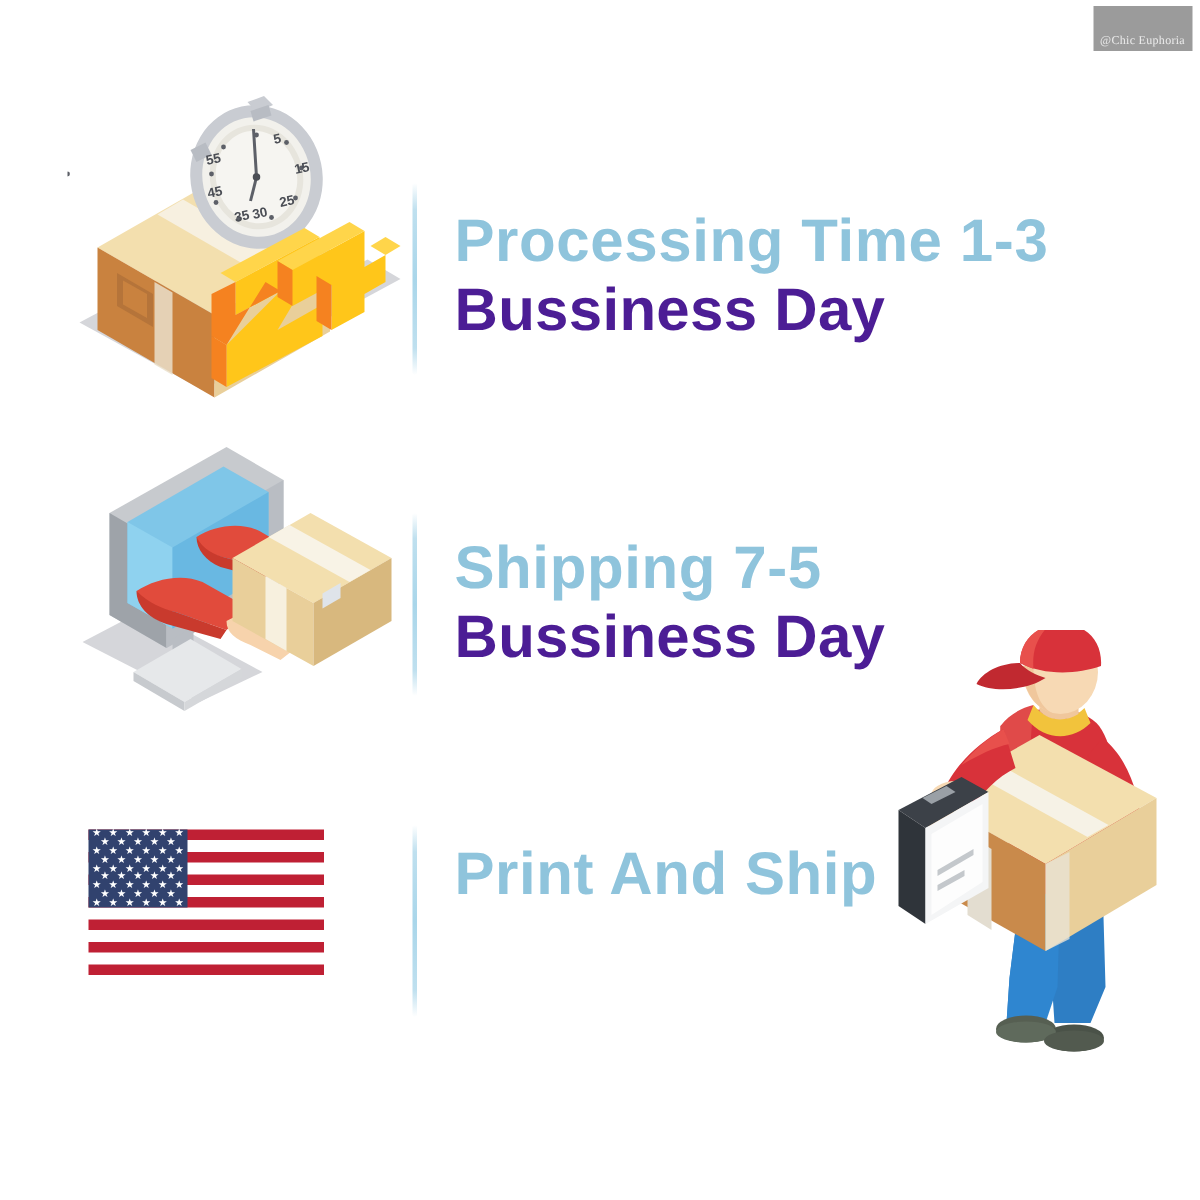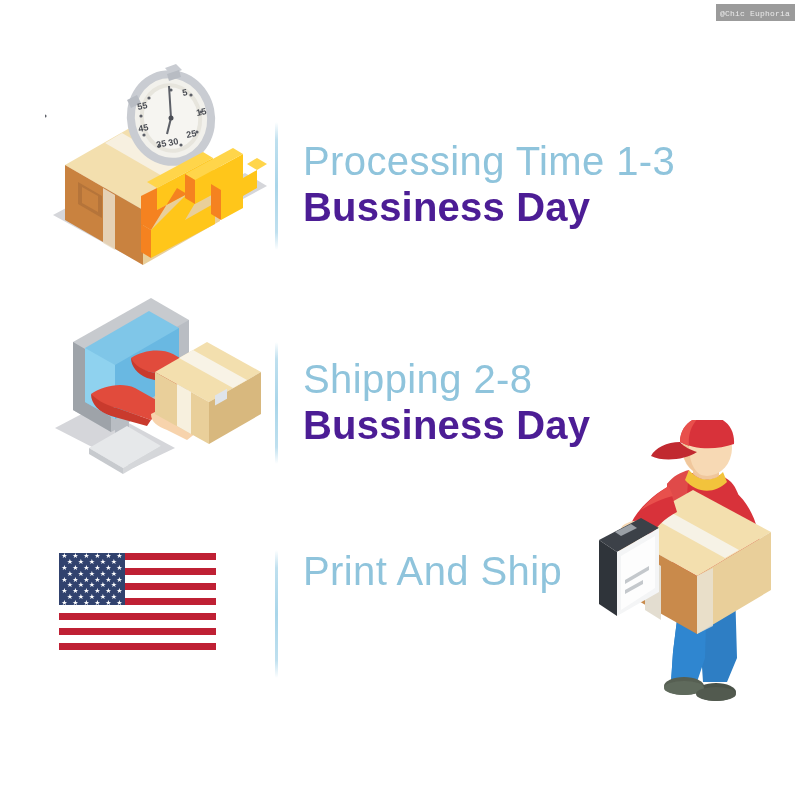--- a/index.html
+++ b/index.html
@@ -19,24 +19,24 @@
     overflow: hidden;
   }
 
   
   .watermark {
     position: absolute;
     top: 4px;
     right: 5px;
     background: #8a8a8a;
     color: #e8e8e8;
-    font-family: Liberation Mono, monospace;
+    font-family: Liberation Serif, serif;
     font-size: 8px;
     letter-spacing: .2px;
-    padding: 5px 5px 2px 4px;
+    padding: 18px 5px 2px 4px;
     line-height: 10px;
     opacity: .85;
     white-space: nowrap;
   }
 
   
   .row { position: absolute; left: 0; width: 800px; }
   #row-processing { top: 60px;  height: 230px; }
   #row-shipping   { top: 296px; height: 200px; }
   #row-usa        { top: 520px; height: 180px; }
@@ -47,21 +47,21 @@
     width: 3px;
     border-radius: 2px;
     background: linear-gradient(to bottom,#ffffff 0%,#bfe0ef 14%,#a9d6ea 50%,#bfe0ef 86%,#ffffff 100%);
   }
 
   
   .textblock { position: absolute; left: 303px; }
   .line1 {
     color: #8fc4dc;
     font-size: 40px;
-    font-weight: 400;
+    font-weight: 700;
     letter-spacing: .4px;
     white-space: nowrap;
     line-height: 46px;
   }
   .line2 {
     color: #4c1d95;
     font-size: 40px;
     font-weight: bold;
     letter-spacing: .2px;
     white-space: nowrap;
@@ -226,30 +226,30 @@
 
         <polygon points="122,88 136,96 136,138 122,130" fill="#f8f3e6" opacity=".9"></polygon>
 
         <rect x="160" y="104" width="12" height="10" fill="#dfe4ea" transform="skewY(-30) translate(0,88)"></rect>
       </svg>
     </div>
 
     <div class="divider" style="left:275px; top:46px; height:122px;"></div>
 
     <div class="textblock" style="top:60px;">
-      <div class="line1">Shipping 2-8</div>
+      <div class="line1">Shipping 7-5</div>
       <div class="line2">Bussiness Day</div>
     </div>
   </div>
 
   <div class="row" id="row-usa">
 
     <div class="divider" style="left:275px; top:30px; height:128px;"></div>
 
-    <div class="textblock" style="top:28px;">
+    <div class="textblock" style="top:40px;">
       <div class="line1">Print And Ship</div>
     </div>
   </div>
 
   <div id="flag-wrap">
     <div class="stripe" style="top:0px;"></div>
     <div class="stripe" style="top:14.9px;"></div>
     <div class="stripe" style="top:29.8px;"></div>
     <div class="stripe" style="top:44.7px;"></div>
     <div class="stripe" style="top:59.7px;"></div>

